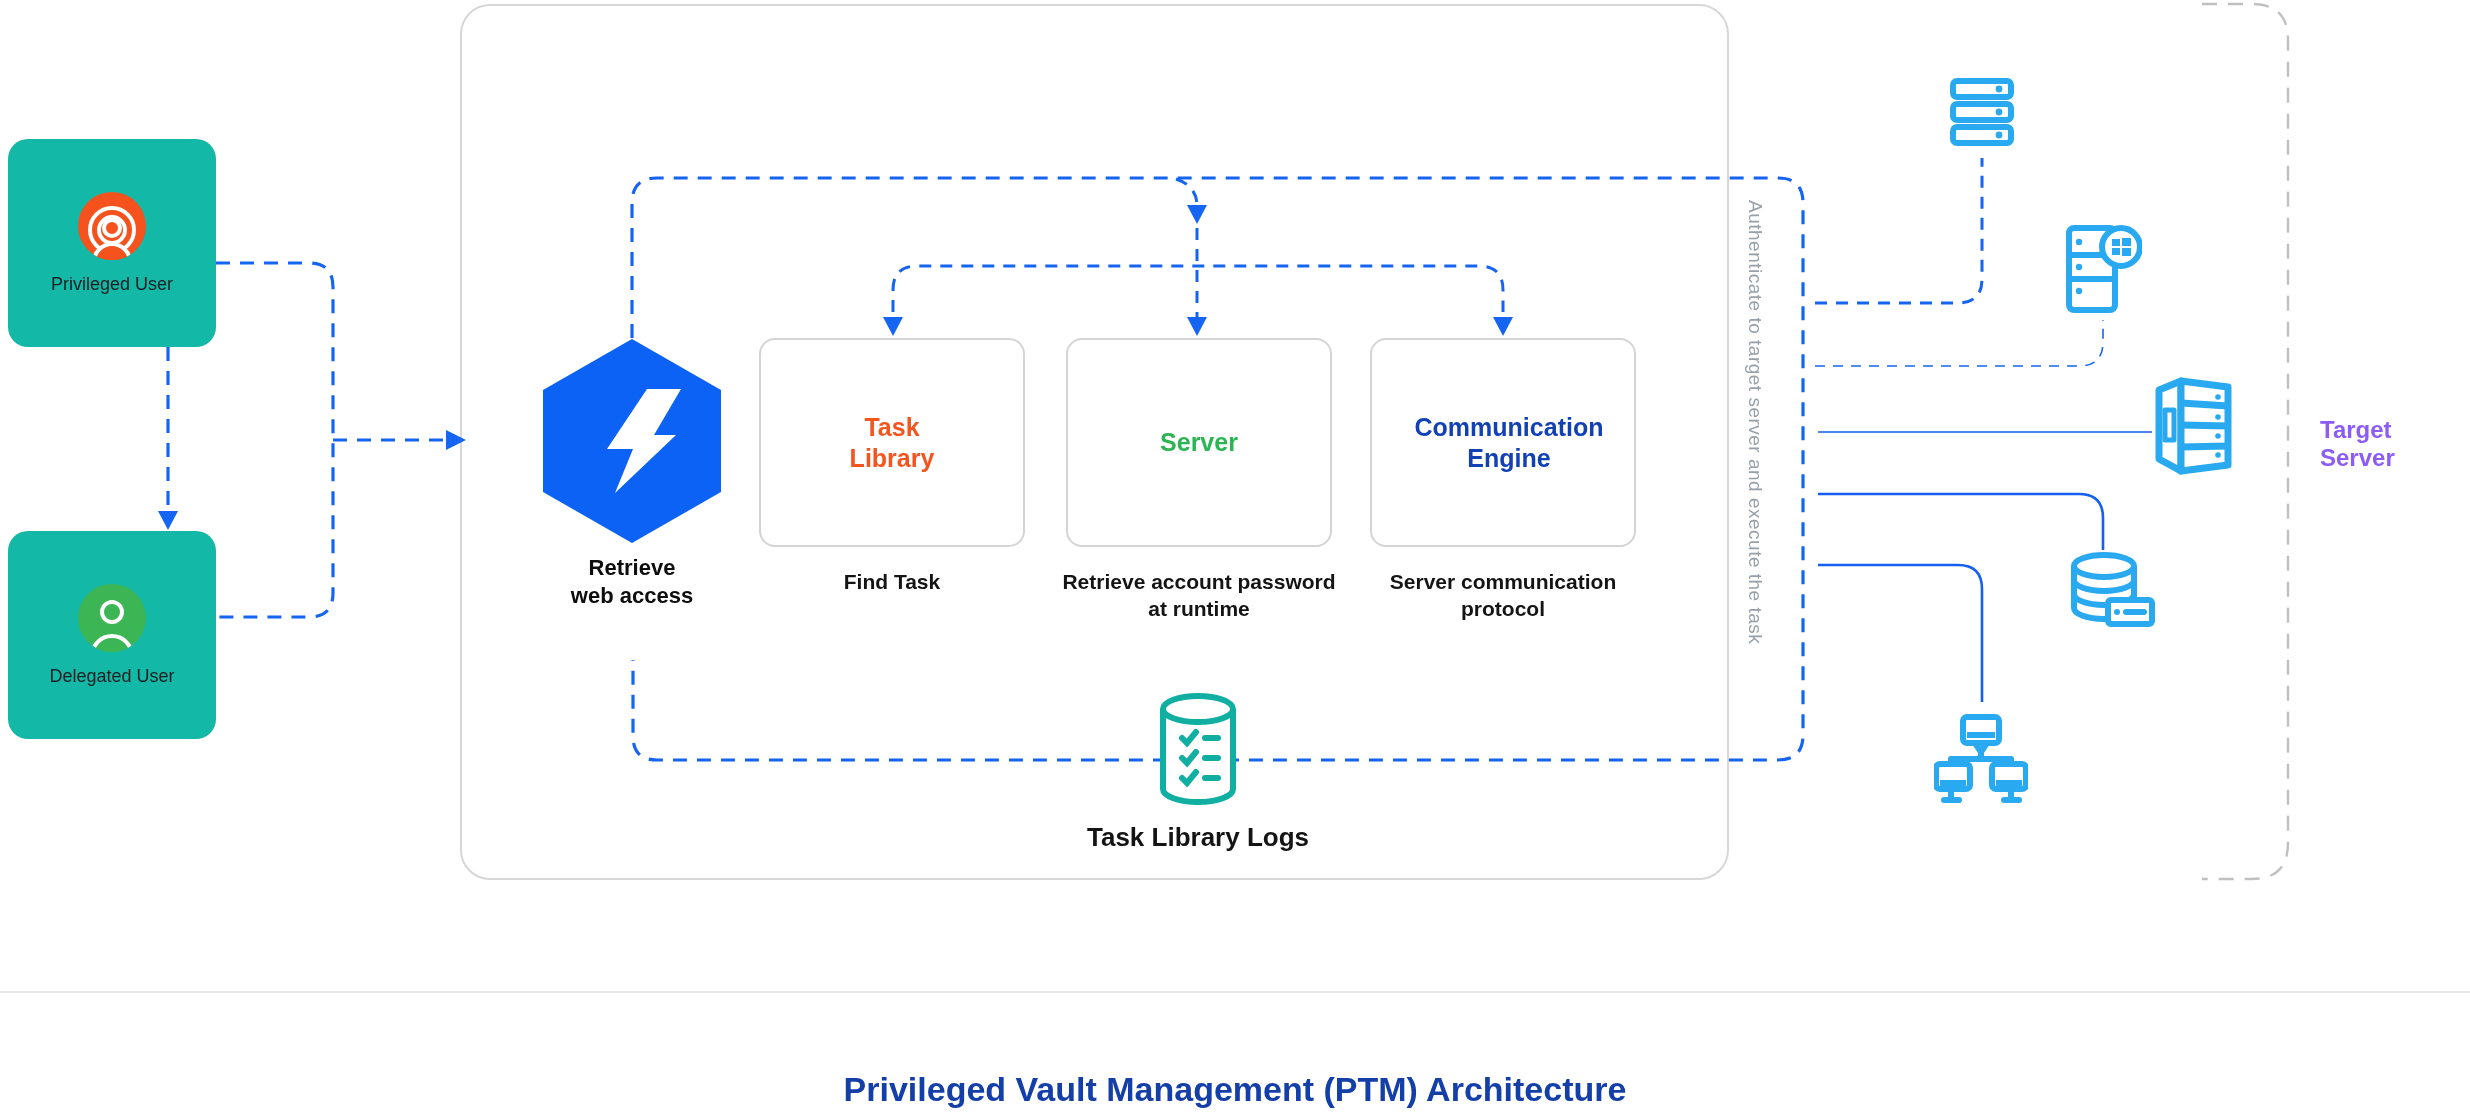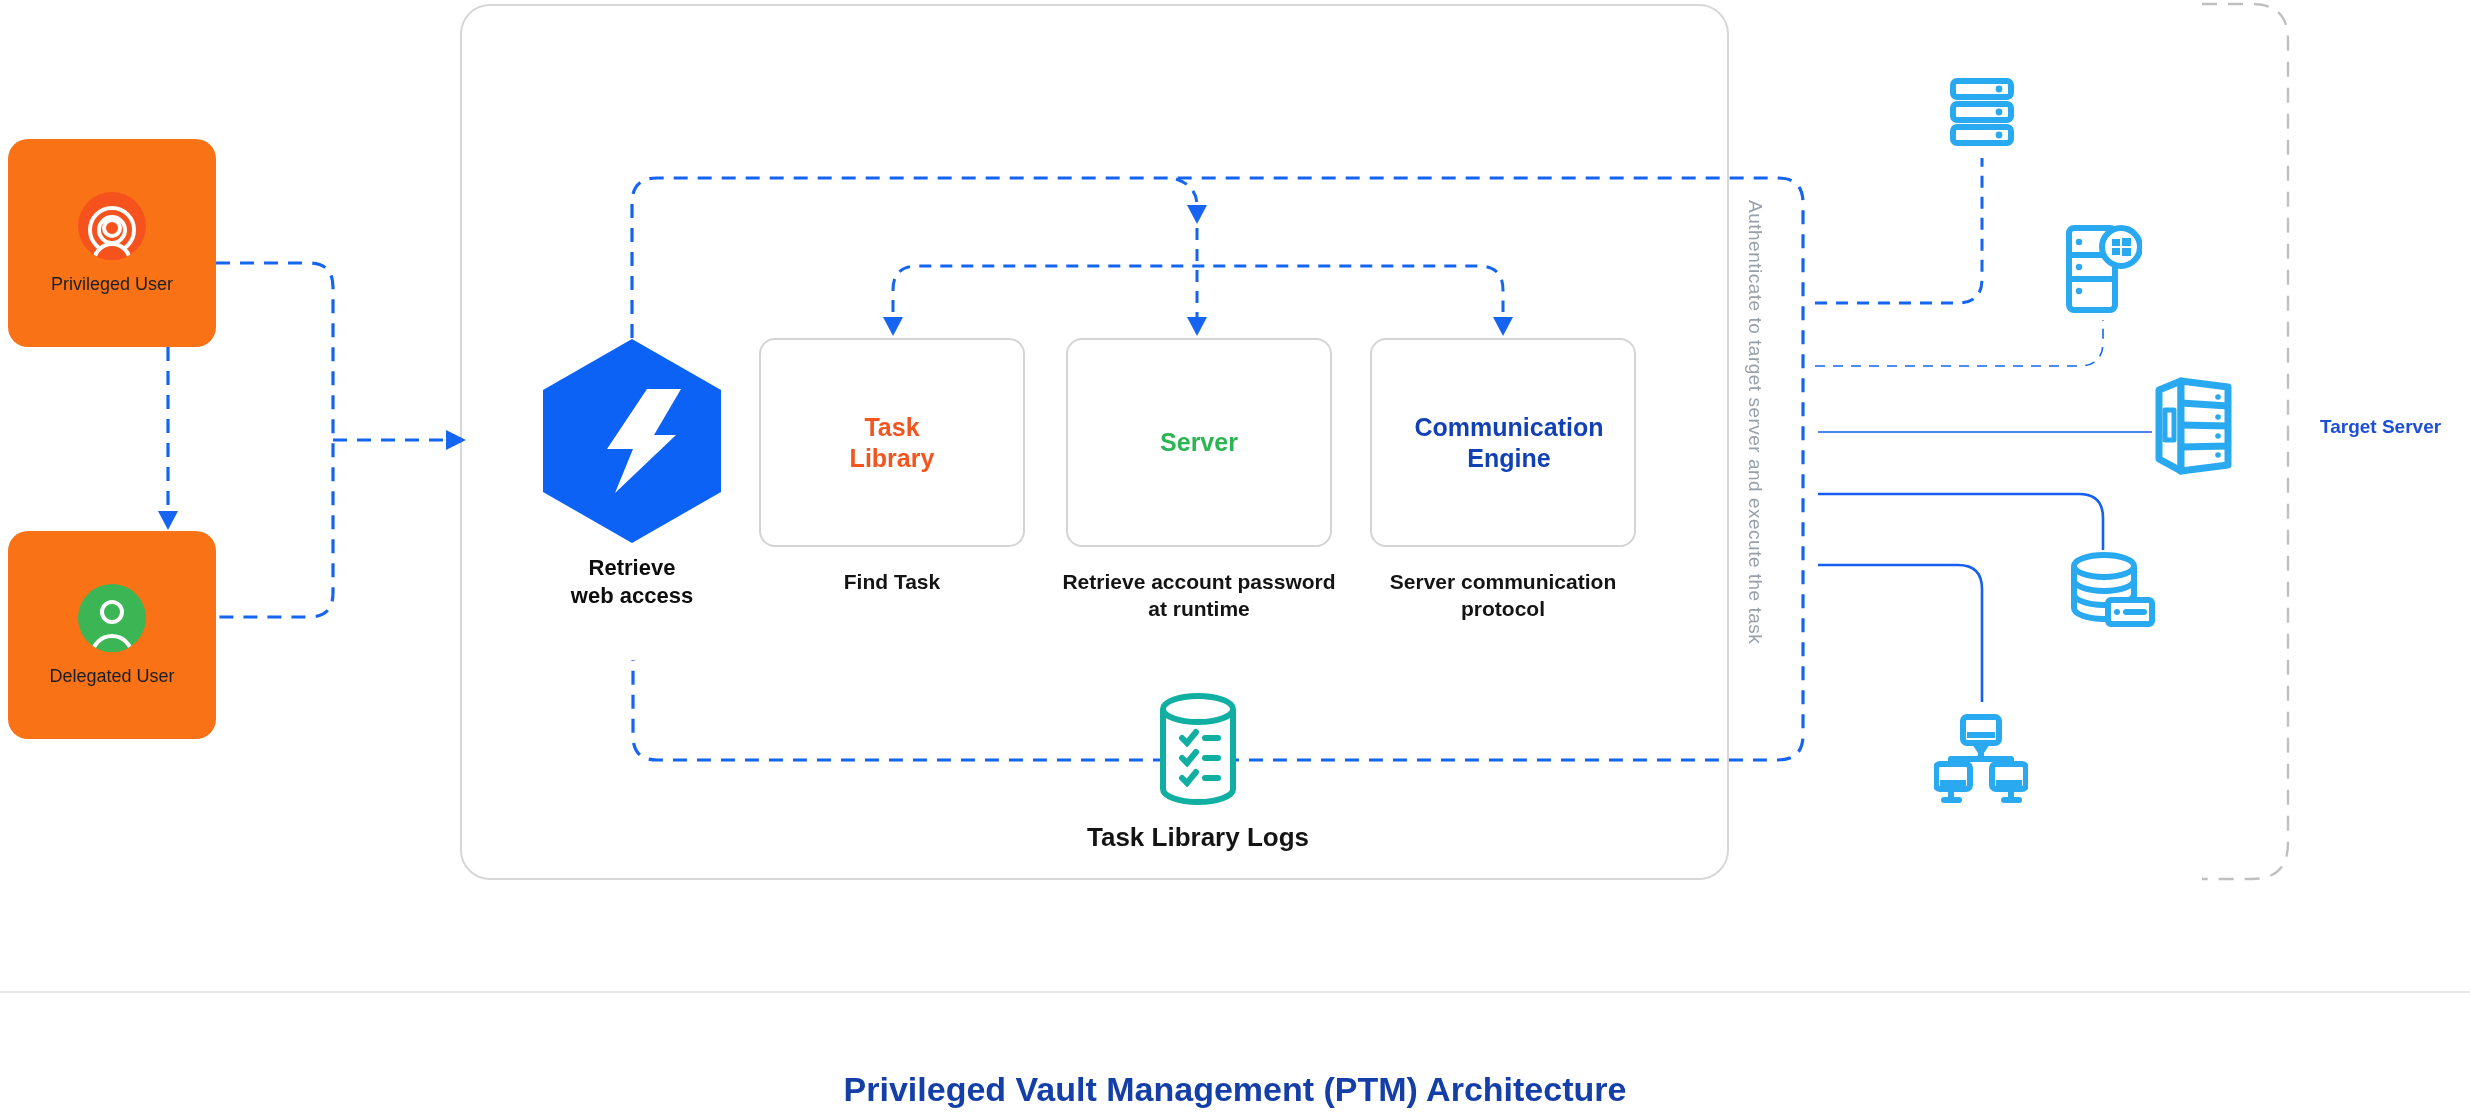--- a/index.html
+++ b/index.html
@@ -1,20 +1,20 @@
 <!DOCTYPE html>
 <html><head>
 <meta charset="utf-8">
 <style>
   html,body{margin:0;padding:0;background:#ffffff;}
   body{width:2470px;height:1113px;position:relative;overflow:hidden;
        font-family:"Liberation Sans", sans-serif;color:#17191c;}
   .abs{position:absolute;}
   
-  .user-card{width:208px;height:208px;border-radius:20px;background:#f97316;
+  .user-card{width:208px;height:208px;border-radius:20px;background:#14b8a6;
              display:flex;flex-direction:column;align-items:center;justify-content:center;gap:14px;}
   .user-card .label{font-size:18px;font-weight:500;color:#1b1e22;}
   
   .main-container{left:460px;top:4px;width:1269px;height:876px;background:#ffffff;
                   border:2px solid #d7d7d7;border-radius:30px;box-sizing:border-box;}
   
   #connector-svg{left:0;top:0;z-index:3;pointer-events:none;}
   .layer{z-index:4;}
   
   .module-box{width:266px;height:209px;background:#ffffff;border:2px solid #d4d4d4;
@@ -22,21 +22,21 @@
               justify-content:center;text-align:center;}
   .module-box .name{font-size:25px;font-weight:bold;line-height:31px;}
   .name-tasklib{color:#f4551f;max-width:110px;}
   .name-vault{color:#2eb553;}
   .name-comm{color:#1240b5;max-width:220px;}
   .caption{font-size:21px;font-weight:bold;color:#141414;text-align:center;line-height:27px;}
   .gateway-label{font-size:22px;font-weight:bold;color:#0d0d0d;text-align:center;line-height:28px;max-width:130px;}
   .logs-label{font-size:26px;font-weight:bold;color:#141414;text-align:center;}
   .auth-note{writing-mode:vertical-rl;font-size:19px;font-weight:500;color:#97a0a9;
              letter-spacing:0.5px;white-space:nowrap;}
-  .target-label{font-size:19px;font-weight:600;color:#1d4ed8;}
+  .target-label{font-size:24px;font-weight:600;color:#8b5cf6;}
   .divider{left:0;top:991px;width:2470px;height:0;border-top:2px solid #e7e7e7;}
   .page-title{left:0;top:1070px;width:2470px;text-align:center;
               font-size:34px;font-weight:bold;color:#143fa9;}
   .center-col{display:flex;flex-direction:column;align-items:center;}
 </style>
 </head>
 <body>
 
 <div class="abs main-container"></div>
 

